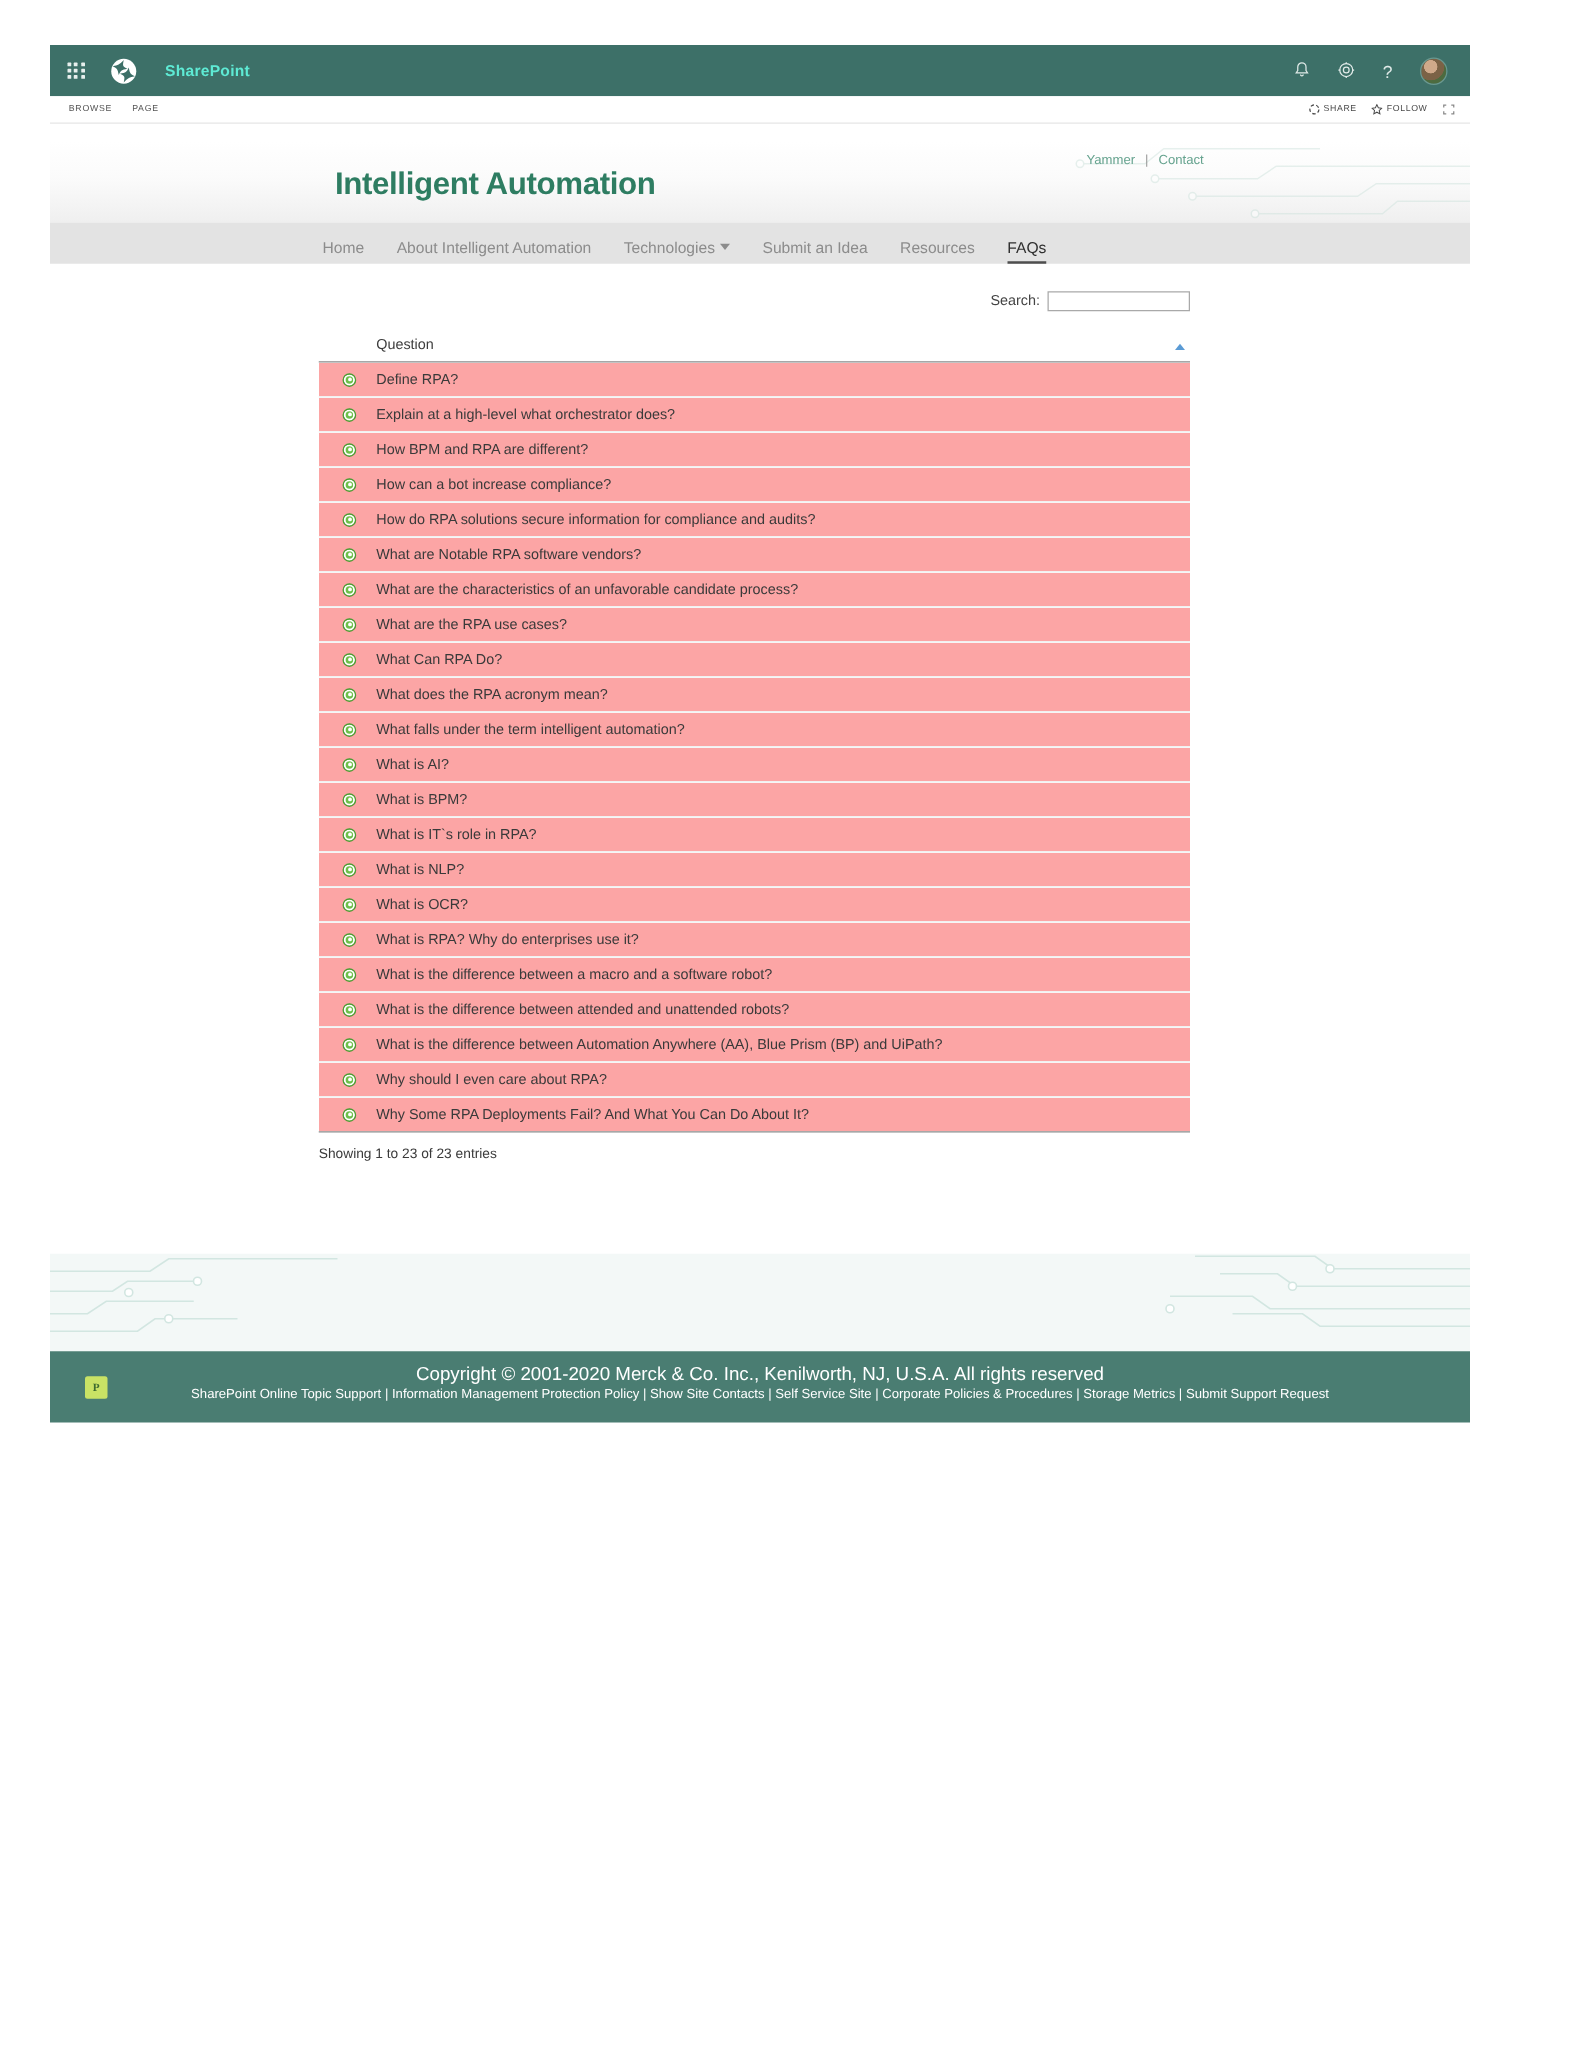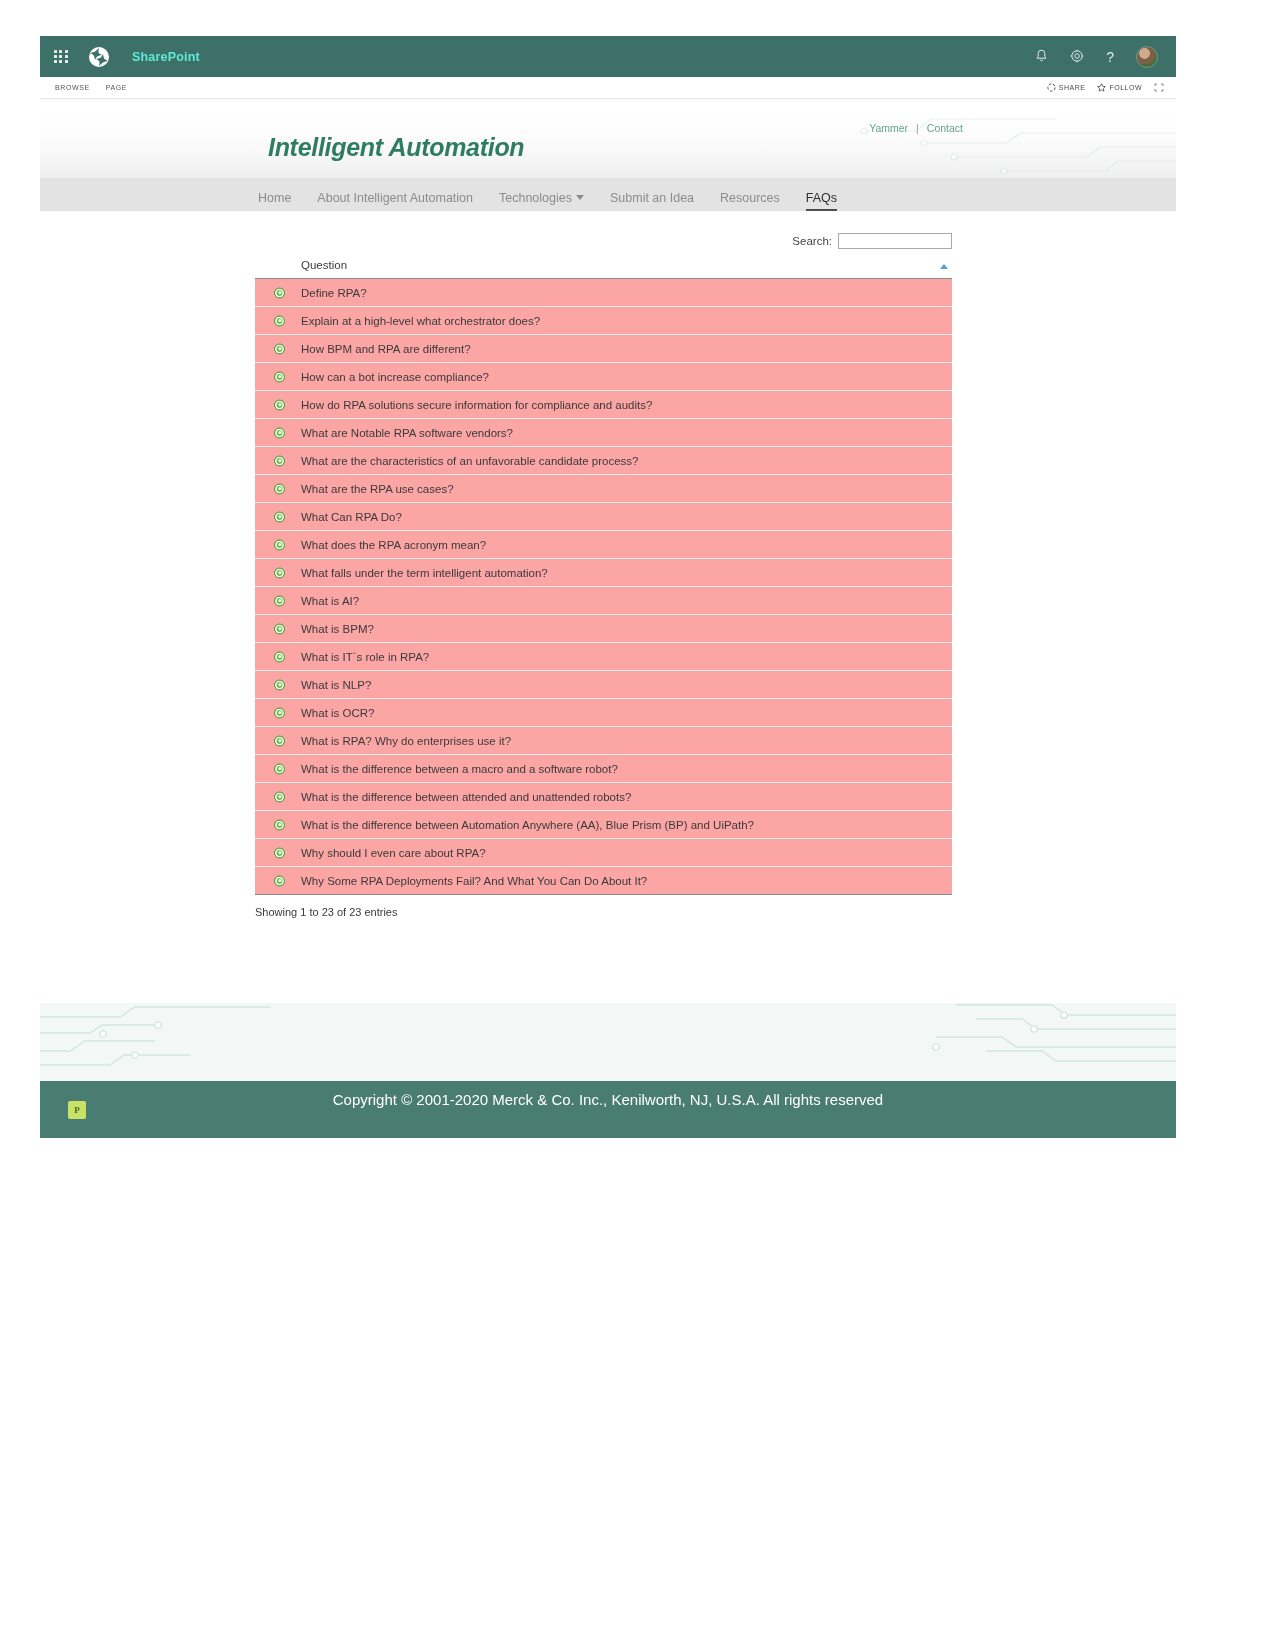--- a/index.html
+++ b/index.html
@@ -43,21 +43,21 @@
 
   
   .banner {
     position:absolute; left:40px; top:113px; width:1136px; height:65px;
     background: linear-gradient(180deg, #ffffff 0%, #fbfbfb 45%, #efefef 100%);
     overflow:hidden;
   }
   .banner-deco { position:absolute; right:0; top:0; width:320px; height:65px; opacity:.5; }
   .site-title {
     position:absolute; left:228px; top:20px;
-    font-size: 25px; font-weight: bold; font-style: italic;
+    font-size: 25px; font-weight: bold; 
     color:#2e7d62; letter-spacing:-0.3px;
     font-family: "Liberation Sans", sans-serif;
   }
   .banner-links {
     position:absolute; right:213px; top:9px; display:flex; align-items:flex-start; gap:8px;
     font-size:10.5px; color:#66a38f;
   }
   .banner-links .divider { color:#9a9a9a; }
 
   
@@ -78,21 +78,21 @@
            border-top:5px solid #8c8c8c; display:inline-block; margin-bottom:2px;}
 
   
   .content { position:absolute; left:255px; top:228px; width:697px; }
   .search-row { display:flex; justify-content:flex-end; align-items:center; gap:6px; height:26px; }
   .search-label { font-size:11.5px; color:#444; }
   .search-input {
     width:114px; height:16px; border:1px solid #a9a9a9; background:#fff;
     font-size:11px; padding:0 3px; font-family:"Liberation Sans", sans-serif;
   }
-  table.faq { width:100%; border-collapse:collapse; margin-top:3px; table-layout:fixed; }
+  table.faq { width:100%; border-collapse:collapse; margin-top:14px; table-layout:fixed; }
   table.faq th {
     text-align:left; font-size:11.5px; font-weight:normal; color:#3c3c3c;
     padding: 2px 0 7px 46px; border-bottom:1px solid #8a8a8a; position:relative;
   }
   .sort-asc {
     position:absolute; right:4px; bottom:9px; width:0;height:0;
     border-left:4px solid transparent;border-right:4px solid transparent;
     border-bottom:5px solid #5b9bd5;
   }
   table.faq td {
@@ -373,16 +373,17 @@
       </g>
     </svg>
   </div>
 
   <div class="footer">
     <div class="footer-logo">
       <span>P</span>
     </div>
     <div class="footer-text">
       <div class="footer-copy">Copyright © 2001-2020 Merck &amp; Co. Inc., Kenilworth, NJ, U.S.A. All rights reserved</div>
+      <div class="footer-links">SharePoint Online Topic Support | Information Management Protection Policy | Show Site Contacts | Self Service Site | Corporate Policies &amp; Procedures | Storage Metrics | Submit Support Request</div>
     </div>
   </div>
 
 </div>
 
 </body></html>

